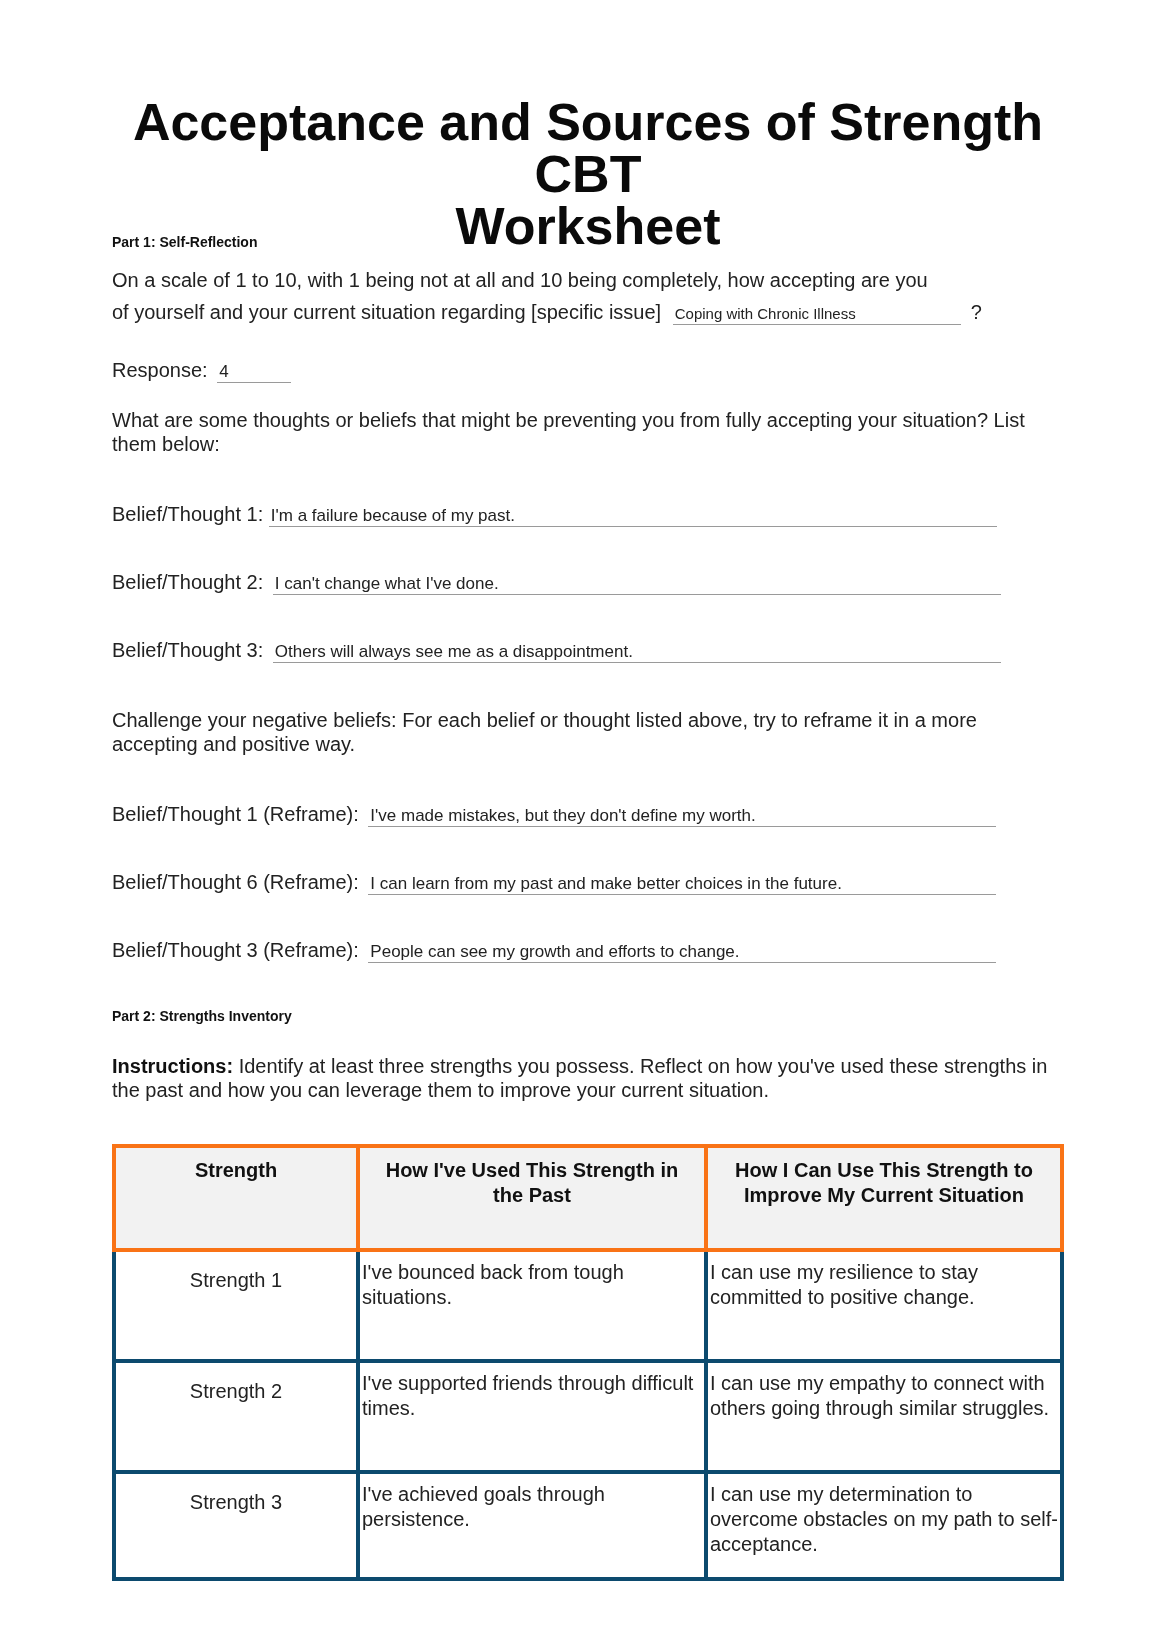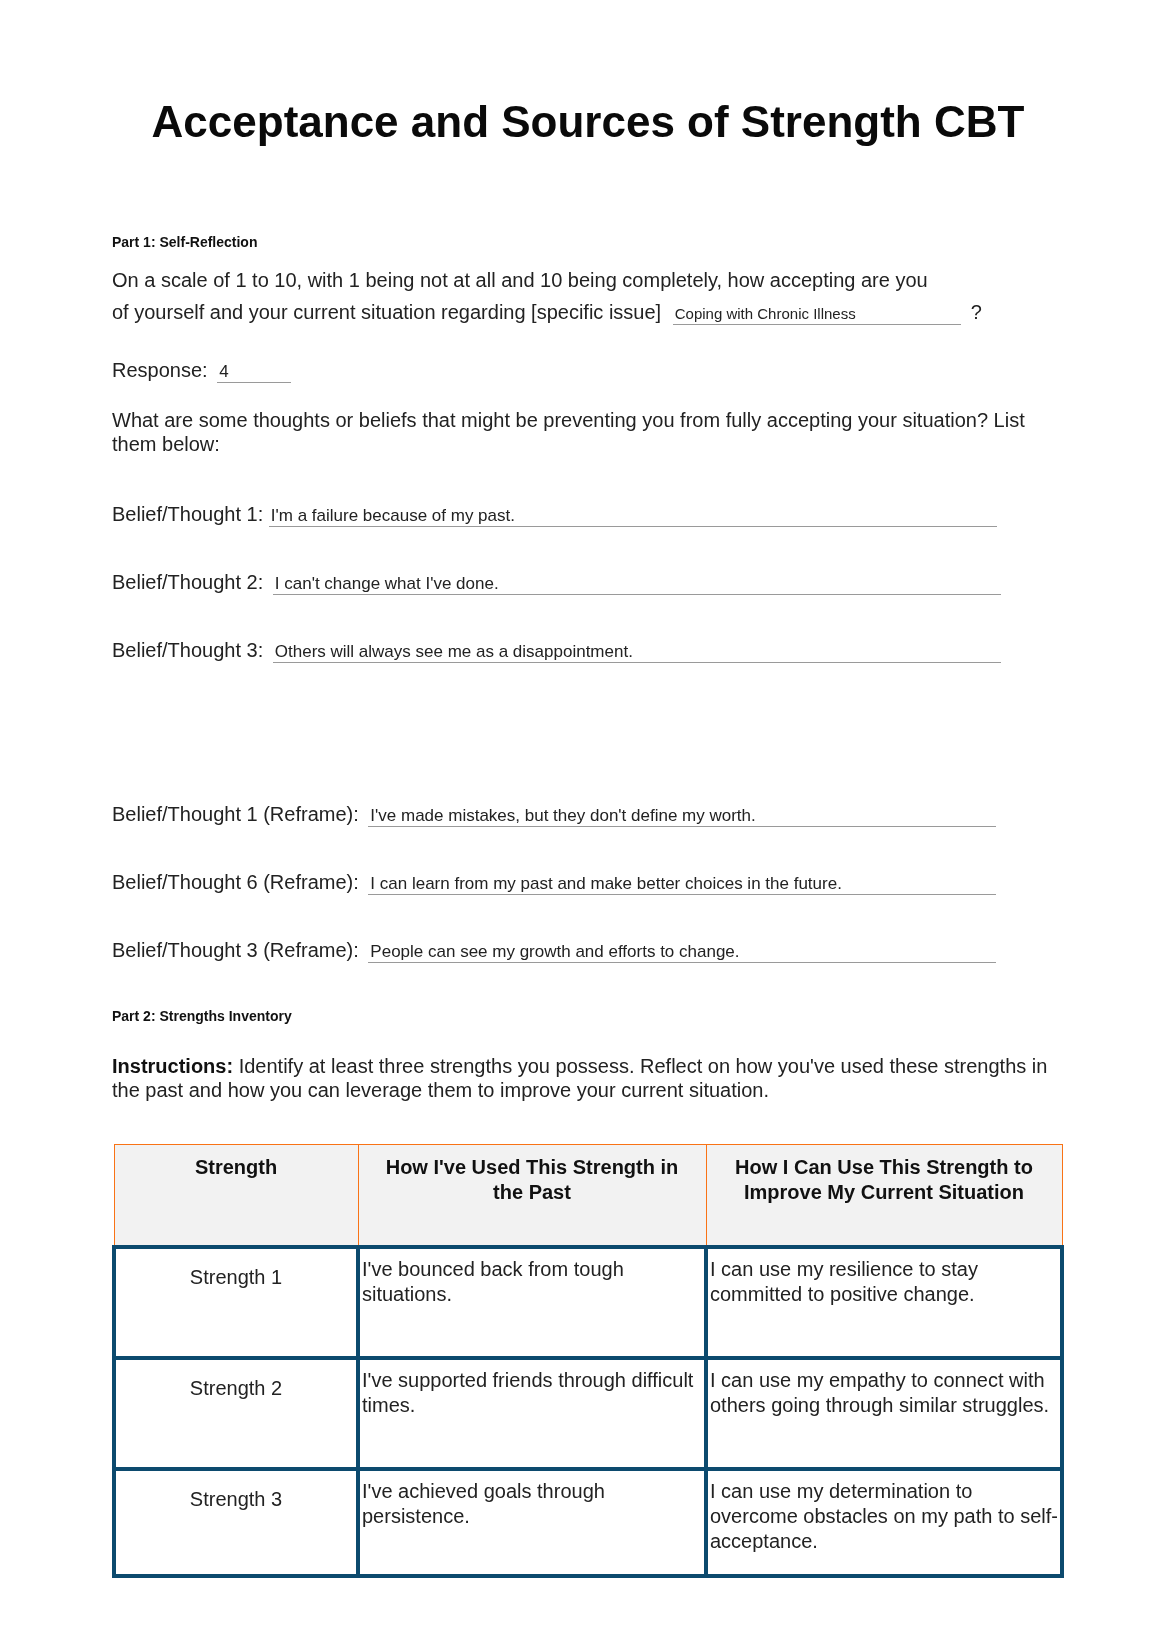--- a/index.html
+++ b/index.html
@@ -10,21 +10,21 @@
       font-family: "Liberation Sans", sans-serif;
       color: #1a1a1a;
       overflow: hidden;
     }
     .page { position: absolute; left: 0; top: 0; width: 1176px; height: 1630px; }
     .title {
       position: absolute;
       left: 100px; width: 976px; top: 96px;
       text-align: center;
       font-weight: bold;
-      font-size: 44px;
+      font-size: 52px;
       line-height: 52px;
       color: #0a0a0a;
     }
     .h2 {
       position: absolute;
       left: 112px;
       font-weight: bold;
       font-size: 14px;
       line-height: 24px;
       color: #111;
@@ -66,21 +66,21 @@
       line-height: 25px;
       color: #222;
     }
     table.strengths th {
       background: #f2f2f2;
       font-weight: bold;
       text-align: center;
       vertical-align: top;
       padding: 10px 10px 10px 10px;
       height: 80px;
-      border: 1px solid #f97316;
+      border: 4px solid #f97316;
       color: #111;
     }
     table.strengths td {
       vertical-align: top;
       padding: 8px 2px;
       border: 4px solid #0c4a6e;
     }
     table.strengths td.name { text-align: center; padding-top: 16px; width: 236px; }
     table.strengths td.past { width: 340px; }
     table.strengths tr.r1 td { height: 83px; }
@@ -88,20 +88,21 @@
     table.strengths tr.r3 td { height: 79px; }
     b.inline-bold { font-weight: bold; color: #111; }
   </style>
 </head>
 <body>
 
 <div class="page">
 
   <div class="title">
     <div>Acceptance and Sources of Strength CBT</div>
+    <div>Worksheet</div>
   </div>
 
   <div class="h2" style="top:230px;">Part 1: Self-Reflection</div>
 
   <div class="para" style="top:268px;">
     <div>On a scale of 1 to 10, with 1 being not at all and 10 being completely, how accepting are you</div>
     <div style="margin-top:8px; white-space:nowrap;">
       <span>of yourself and your current situation regarding [specific issue]</span>
       <span class="fill small" style="width:288px; margin-left:6px;">Coping with Chronic Illness</span><span class="qmark">?</span>
     </div>
@@ -120,20 +121,21 @@
   </div>
   <div class="line-row" style="top:570px;">
     <span>Belief/Thought 2:</span>
     <span class="fill" style="width:728px; margin-left:4px;">I can't change what I've done.</span>
   </div>
   <div class="line-row" style="top:638px;">
     <span>Belief/Thought 3:</span>
     <span class="fill" style="width:728px; margin-left:4px;">Others will always see me as a disappointment.</span>
   </div>
 
+  <div class="para" style="top:708px;">Challenge your negative beliefs: For each belief or thought listed above, try to reframe it in a more accepting and positive way.</div>
 
   <div class="line-row" style="top:802px;">
     <span>Belief/Thought 1 (Reframe):</span>
     <span class="fill" style="width:628px; margin-left:4px;">I've made mistakes, but they don't define my worth.</span>
   </div>
   <div class="line-row" style="top:870px;">
     <span>Belief/Thought 6 (Reframe):</span>
     <span class="fill" style="width:628px; margin-left:4px;">I can learn from my past and make better choices in the future.</span>
   </div>
   <div class="line-row" style="top:938px;">

